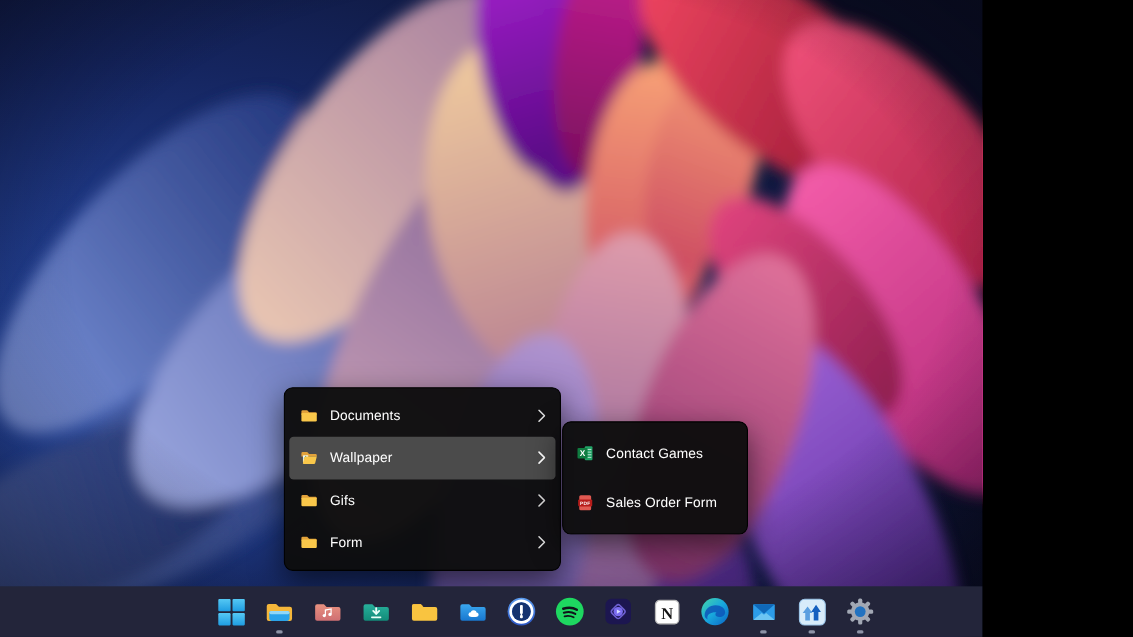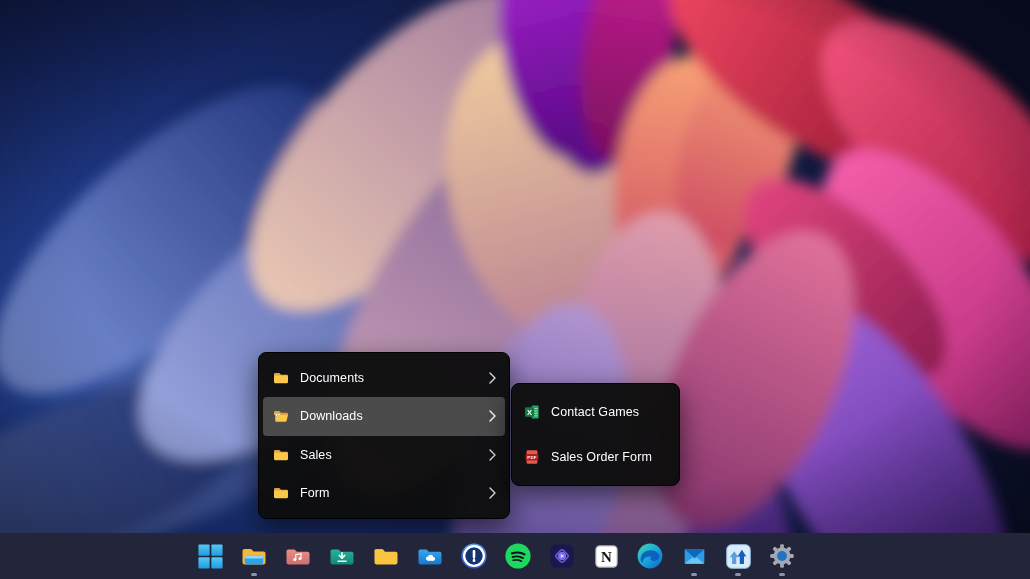--- a/index.html
+++ b/index.html
@@ -1,17 +1,17 @@
 <!DOCTYPE html>
 <html><head>
 <meta charset="utf-8">
 <style>
   * { margin:0; padding:0; box-sizing:border-box; }
   body { background:#000; font-family:"Liberation Sans", sans-serif; }
-  .screen { position:relative; width:1030px; height:579px; overflow:hidden; background:#0b0e24; }
+  .screen { position:relative; width:893px; height:579px; overflow:hidden; background:#0b0e24; }
   .wallpaper { position:absolute; inset:0; width:100%; height:100%; display:block; }
 
   
   .menu {
     position:absolute; background:rgba(13,13,13,0.97);
     border:1px solid #000; border-radius:8px;
     box-shadow:0 10px 28px rgba(0,0,0,0.6);
     display:flex; flex-direction:column;
   }
   .main-menu { left:258px; top:352px; width:252px; height:167px; padding:6px 4px; }
@@ -177,36 +177,36 @@
 
     <div class="menu-item highlight">
       <span class="mi-icon">
         <svg width="16" height="16" viewBox="0 0 16 16">
           <path d="M1 4.2 Q1 3 2.2 3 h4.1 l1.7 1.7 h5.8 Q15 4.7 15 5.9 V7 H1 Z" fill="#e2a23b"></path>
           <rect x="2.4" y="5.8" width="4.8" height="6.6" rx="0.6" fill="#eef3f0"></rect>
           <path d="M4.8 6.9 v2.8 M4.8 9.7 l-1.2 -1.2 M4.8 9.7 l1.2 -1.2" stroke="#169f86" stroke-width="1" fill="none" stroke-linecap="round"></path>
           <path d="M2.3 13.1 L3.7 7.7 Q3.9 6.9 4.8 6.9 H15 L13.5 13.1 Q13.3 13.8 12.4 13.8 H3.1 Q2.4 13.8 2.3 13.1 Z" fill="#f9c74a"></path>
         </svg>
       </span>
-      <span class="mi-label">Downloads</span>
+      <span class="mi-label">Wallpaper</span>
       <span class="mi-chevron">
         <svg width="7" height="12" viewBox="0 0 7 12">
             <path d="M1 1 L6 6 L1 11" stroke="#ffffff" stroke-width="1.4" fill="none" stroke-linecap="round" stroke-linejoin="round"></path>
           </svg>
       </span>
     </div>
 
     <div class="menu-item">
       <span class="mi-icon">
         <svg width="16" height="16" viewBox="0 0 16 16">
             <path d="M1 4.2 Q1 3 2.2 3 h4.1 l1.7 1.7 h5.8 Q15 4.7 15 5.9 V6.6 H1 Z" fill="#e2a23b"></path>
             <rect x="1" y="5.4" width="14" height="7.8" rx="1.1" fill="#f9c74a"></rect>
           </svg>
       </span>
-      <span class="mi-label">Sales</span>
+      <span class="mi-label">Gifs</span>
       <span class="mi-chevron">
         <svg width="7" height="12" viewBox="0 0 7 12">
             <path d="M1 1 L6 6 L1 11" stroke="#dcdcdc" stroke-width="1.4" fill="none" stroke-linecap="round" stroke-linejoin="round"></path>
           </svg>
       </span>
     </div>
 
     <div class="menu-item">
       <span class="mi-icon">
         <svg width="16" height="16" viewBox="0 0 16 16">

